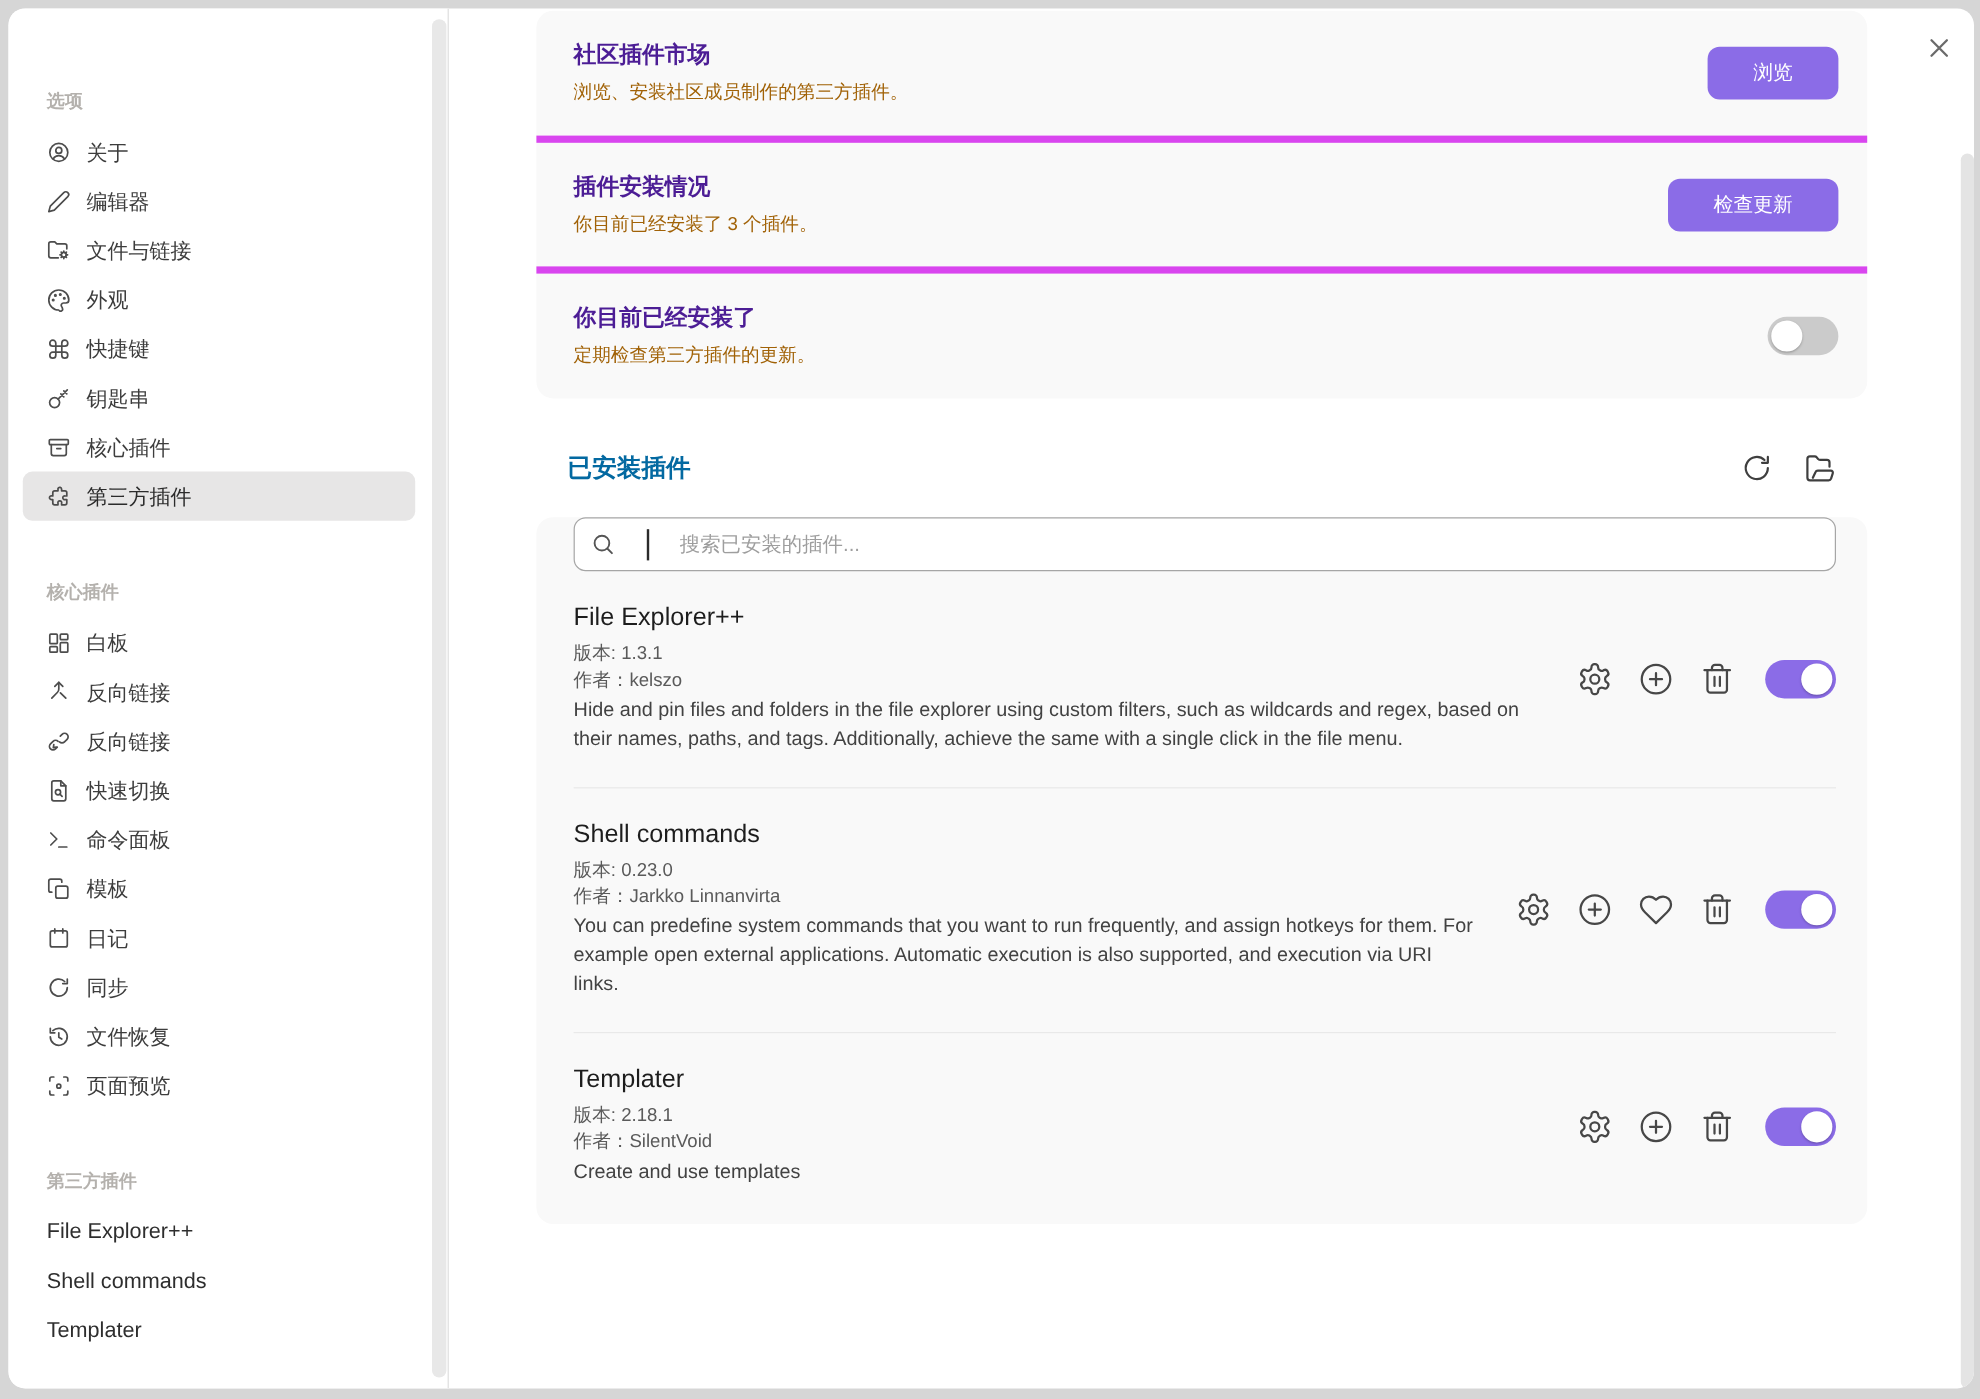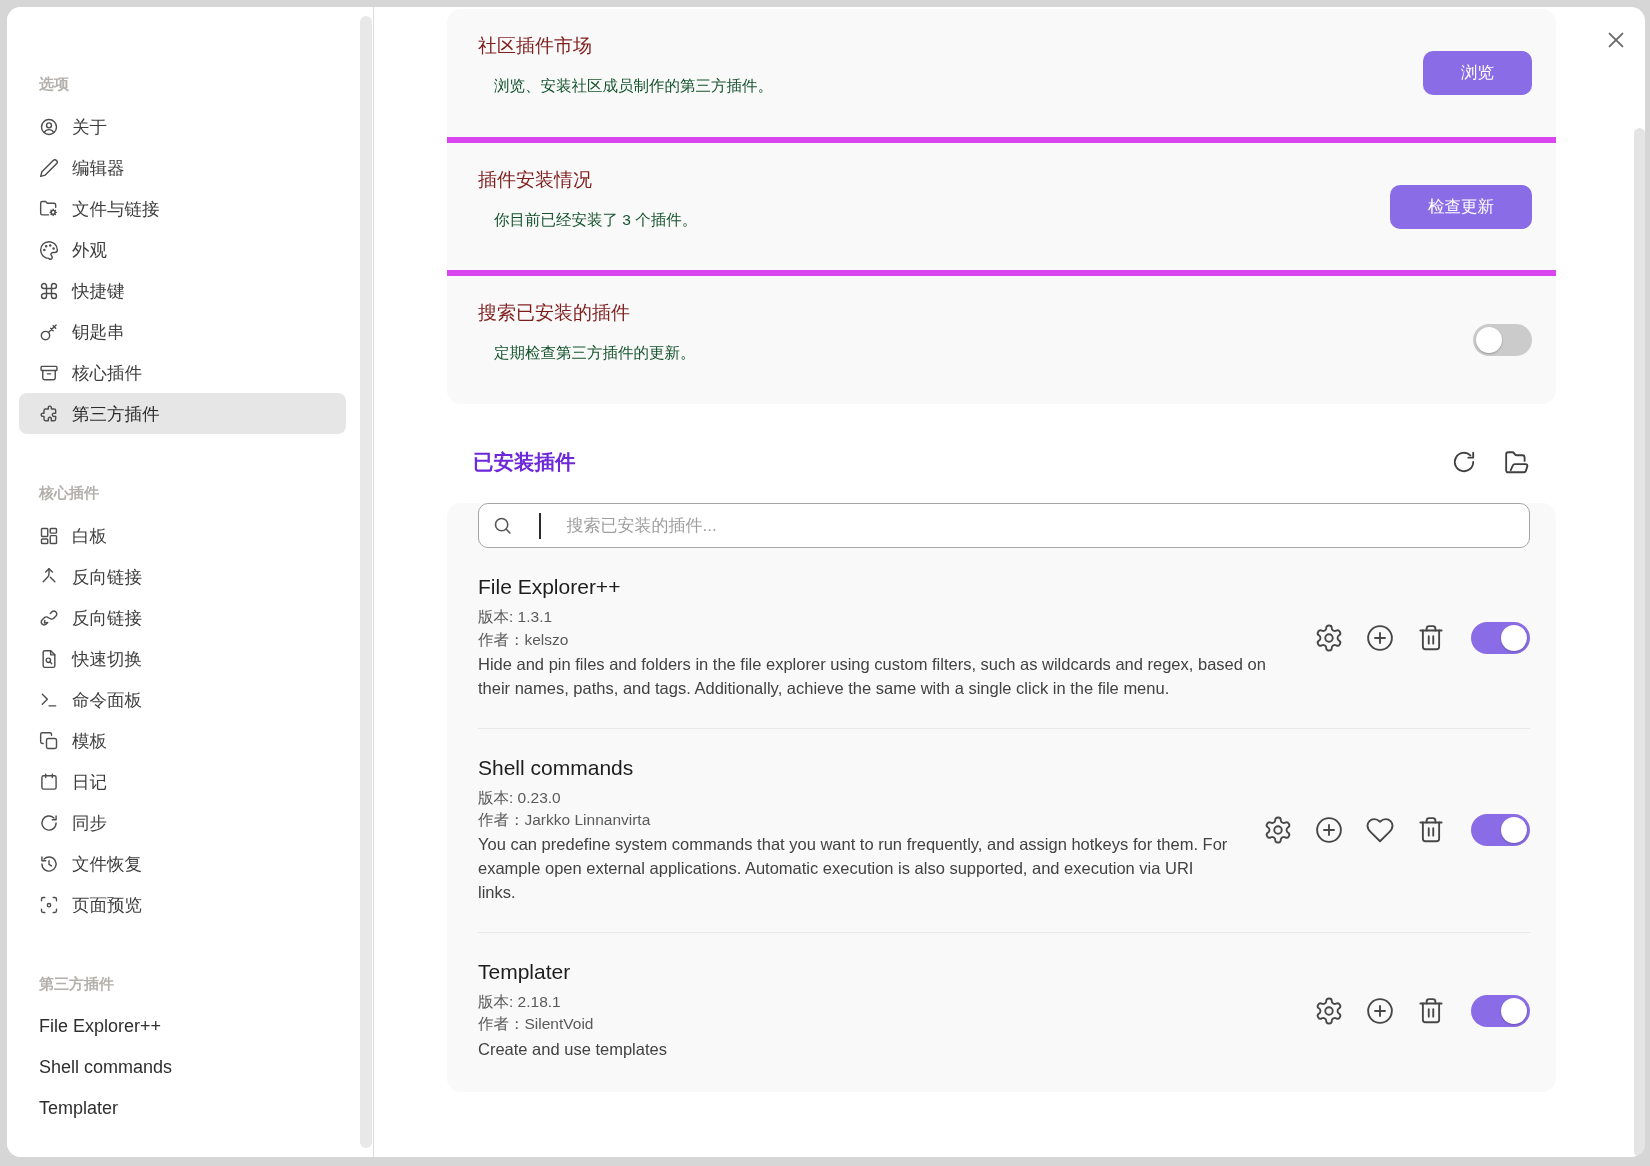--- a/index.html
+++ b/index.html
@@ -20,35 +20,35 @@
   .ic{width:20px;height:20px;stroke:#4d4d4d;fill:none;stroke-width:1.7;stroke-linecap:round;stroke-linejoin:round}
   .noicon{padding-left:20px;font-size:18px;color:#2e2e2e}
   .sb-side{position:absolute;left:353px;top:9px;width:12px;height:1132px;background:#e8e8e8;border-radius:7px}
   
   .content{position:absolute;left:368px;top:0;width:1270px;height:100%}
   .card{background:#f9f9f9;border-radius:14px;margin-left:72px;width:1109px;box-sizing:border-box}
   .card1{margin-top:2px}
   .setrow{display:flex;justify-content:space-between;align-items:center;
           padding:24px 24px 24px 31px}
   .setrow + .setrow{border-top:6px solid #d946ef}
-  .stitle{font-size:19px;font-weight:400;color:#7f1d1d;margin:0 0 8px 0}
-  .sdesc{font-size:15.5px;color:#14532d;margin:16px;line-height:1.4}
+  .stitle{font-size:19px;font-weight:700;color:#4c1d95;margin:0 0 8px 0}
+  .sdesc{font-size:15.5px;color:#a16207;margin:0;line-height:1.4}
   .btn{background:#8b6ce7;color:#fff;font-size:16.5px;border:none;border-radius:10px;
        padding:11px 38px;font-family:inherit;cursor:pointer;flex:none;white-space:nowrap}
   
   .toggle{width:59px;height:32px;border-radius:17px;background:#cbcbcb;position:relative;
           flex:none;cursor:pointer;transition:none}
   .toggle .knob{position:absolute;top:3px;left:3px;width:26px;height:26px;border-radius:50%;
           background:#fff;box-shadow:0 1px 2px rgba(0,0,0,.25)}
   .toggle.on{background:#8b6ce7}
   .toggle.on .knob{left:auto;right:3px}
   
   .insthead{display:flex;justify-content:space-between;align-items:center;
             margin:44px 0 26px 72px;width:1109px;box-sizing:border-box;padding:0 26px}
-  .insthead h2{font-size:20.5px;font-weight:700;color:#6d28d9;margin:0}
+  .insthead h2{font-size:20.5px;font-weight:700;color:#0369a1;margin:0}
   .hbtns{display:flex;align-items:center;gap:27px}
   .hbtn{width:26px;height:26px;cursor:pointer}
   .hic{width:26px;height:26px;stroke:#3f3f3f;fill:none;stroke-width:1.7;stroke-linecap:round;stroke-linejoin:round}
   
   .card2{margin-top:2px;padding-bottom:4px}
   .search{margin:27px 26px 0 31px;height:45px;border:1.5px solid #a6a6a6;border-radius:10px;
           background:#fff;display:flex;align-items:center;padding:0 13px;box-sizing:border-box;gap:26px;cursor:text}
   .search .caret{width:1.5px;height:26px;background:#2b2b2b;flex:none}
   .search .ph{font-size:17px;color:#9e9e9e}
   .sic2{width:21px;height:21px;stroke:#555;fill:none;stroke-width:1.8;stroke-linecap:round}
@@ -284,21 +284,21 @@
       </div>
       <div class="setrow">
         <div>
           <h3 class="stitle">插件安装情况</h3>
           <p class="sdesc">你目前已经安装了 3 个插件。</p>
         </div>
         <button class="btn">检查更新</button>
       </div>
       <div class="setrow">
         <div>
-          <h3 class="stitle">搜索已安装的插件</h3>
+          <h3 class="stitle">你目前已经安装了</h3>
           <p class="sdesc">定期检查第三方插件的更新。</p>
         </div>
         <div class="toggle">
             <span class="knob"></span>
           </div>
       </div>
     </section>
 
     <div class="insthead">
       <h2>已安装插件</h2>

